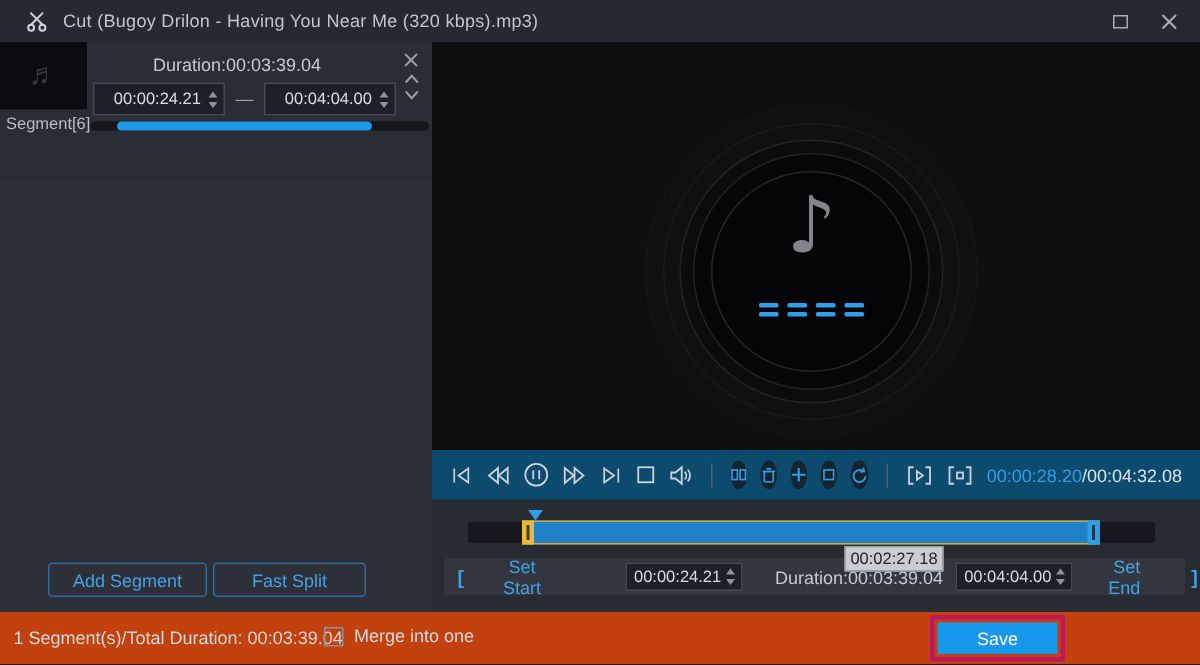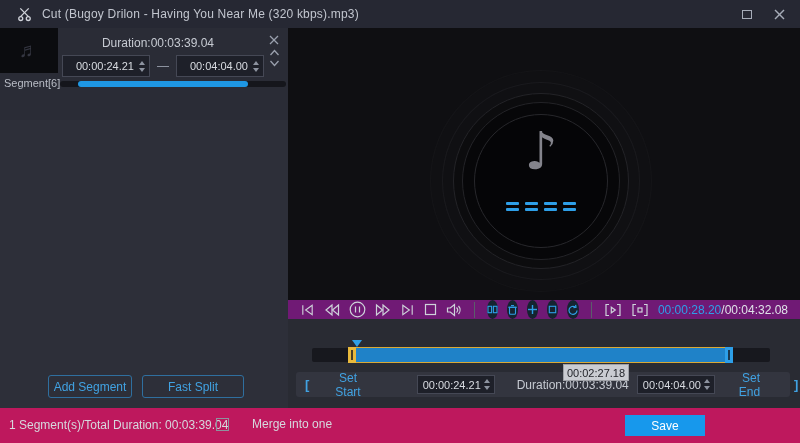--- a/index.html
+++ b/index.html
@@ -26,37 +26,37 @@
   .time-input .val { flex:1; color:#d8dbe1; font-size:11px; padding-left:6px; white-space:nowrap;text-align:right; }
   .spin { width:15px; height:100%; display:flex; flex-direction:column; align-items:center; justify-content:center; gap:3px; }
   .arr-up { width:0; height:0; border-left:3.5px solid transparent; border-right:3.5px solid transparent; border-bottom:4px solid #8d93a0; }
   .arr-down { width:0; height:0; border-left:3.5px solid transparent; border-right:3.5px solid transparent; border-top:4px solid #8d93a0; }
   .dash-sep { color:#9aa0ad; font-size:12px; }
   .seg-side { position:absolute; right:6px; top:7px; width:16px; display:flex; flex-direction:column; align-items:center; gap:4px; }
   .seg-label { position:absolute; left:4px; top:49px; color:#b9bdc6; font-size:11px; }
   .seg-bar { position:absolute; left:60px; top:53px; width:226px; height:6px; background:#15161c; border-radius:3px; }
   .seg-bar-fill { position:absolute; left:18px; top:0; width:170px; height:6px; background:#1e97e4; border-radius:3px; }
   .ghost-btn { position:absolute; top:347px; height:23px; background:transparent; border:1px solid #2f6f9f; color:#41a2e2; font-size:12px; border-radius:3px; font-family:"Liberation Sans", sans-serif; }
-  .btn-add { left:48px; width:84px; }
+  .btn-add { left:32px; width:106px; }
   .btn-fast { left:142px; width:102px; }
 
   
   .player { position:absolute; left:288px; top:28px; width:512px; height:380px; background:#292b33; }
   .video { position:absolute; left:0; top:0; width:512px; height:272px; background:#0f0f12; overflow:hidden; }
   .disc { position:absolute; left:165px; top:65px; width:176px; height:176px; border-radius:50%; border:1px solid #232327; background:#0c0c0e; display:flex; align-items:center; justify-content:center;
           box-shadow:0 0 0 10px #101013, 0 0 0 11px #1a1a1e, 0 0 0 22px #101013, 0 0 0 23px #151518; }
   .disc-mid { width:158px; height:158px; border-radius:50%; border:1px solid #232327; background:#070709; display:flex; align-items:center; justify-content:center; }
   .disc-inner { position:relative; width:134px; height:134px; border-radius:50%; border:1px solid #27272b; background:#050507; }
   .note { position:absolute; left:0; right:0; top:6px; text-align:center; font-size:52px; color:#84848c; font-family:"DejaVu Sans", sans-serif; }
   .eq { position:absolute; left:50%; transform:translateX(-50%); bottom:36px; display:flex; gap:6px; }
   .eq-col { display:flex; flex-direction:column; gap:3px; }
   .eq-dash { width:13px; height:3px; background:#2e9fe8; border-radius:1px; }
 
   
-  .controls { position:absolute; left:0; top:272px; width:512px; height:19px; background:#701a75; display:flex; align-items:center; padding:0 12px; gap:9px; }
+  .controls { position:absolute; left:0; top:272px; width:512px; height:33px; background:#0c4a6e; display:flex; align-items:center; padding:0 12px; gap:9px; }
   .tbtn { width:17px; height:17px; display:flex; align-items:center; justify-content:center; background:none; border:none; padding:0; }
   .sep { width:1px; height:16px; background:#5a5e6a; margin:0 3px; }
   .cbtn { width:19px; height:19px; border-radius:50%; background:#152430; border:none; padding:0; display:flex; align-items:center; justify-content:center; }
   .bbtn { width:19px; height:17px; display:flex; align-items:center; justify-content:center; background:none; border:none; padding:0; }
   .time-display { margin-left:auto; font-size:12px; white-space:nowrap; }
   .time-cur { color:#2e9fe8; }
   .time-tot { color:#dfe2e8; }
 
   
   .timeline { position:absolute; left:0; top:308px; width:512px; height:34px; }
@@ -76,23 +76,23 @@
   .set-end { margin-left:24px; margin-right:34px;text-align:right; }
   .setbar .time-input.small { width:78px; height:19px; }
   .setbar .time-input.small .val { font-size:11px; padding-left:5px; }
   .in-start { margin-left:56px; }
   .dur-label { margin-left:22px; color:#c6cad2; white-space:nowrap; }
   .in-end { margin-left:8px; }
 
   .tooltip { position:absolute; left:275px; top:336px; width:66px; height:17px; background:#caccd2; border:1px solid #9fa1a7; color:#23252b; font-size:11px; display:flex; align-items:center; justify-content:center; z-index:5; }
 
   
-  .bottombar { position:absolute; left:0; top:408px; width:800px; height:35px; background:#be185d; }
+  .bottombar { position:absolute; left:0; top:408px; width:800px; height:35px; background:#c2410c; }
   .status { position:absolute; left:9px; top:10px; color:#d6d9de; font-size:12px; }
-  .merge { position:absolute; left:216px; top:9px; display:flex; align-items:flex-end; gap:23px; }
+  .merge { position:absolute; left:216px; top:9px; display:flex; align-items:flex-end; gap:7px; }
   .checkbox { width:13px; height:13px; border:1px solid #8d939e; background:transparent; }
   .merge-label { color:#d6d9de; font-size:12px; }
   .save-wrap { position:absolute; left:620px; top:2px; border:3px solid #be185d; padding:2px; }
   .btn-blue { background:#1798ec; color:#fff; border:none; font-size:12px; font-family:"Liberation Sans", sans-serif; }
   .btn-save { width:80px; height:21px; }
   .btn-cancel { position:absolute; left:723px; top:7px; width:68px; height:22px; }
 
   svg { display:block; }
 </style>
 </head>

